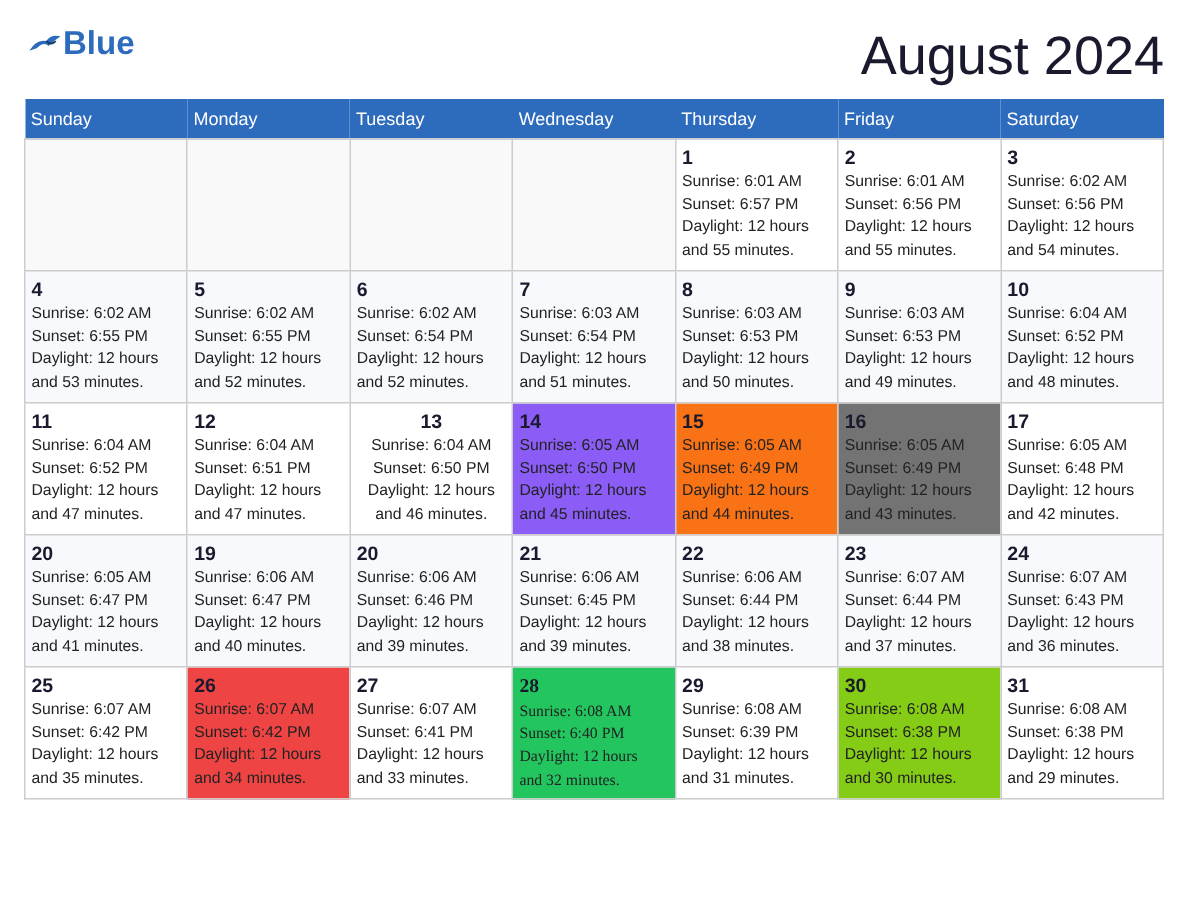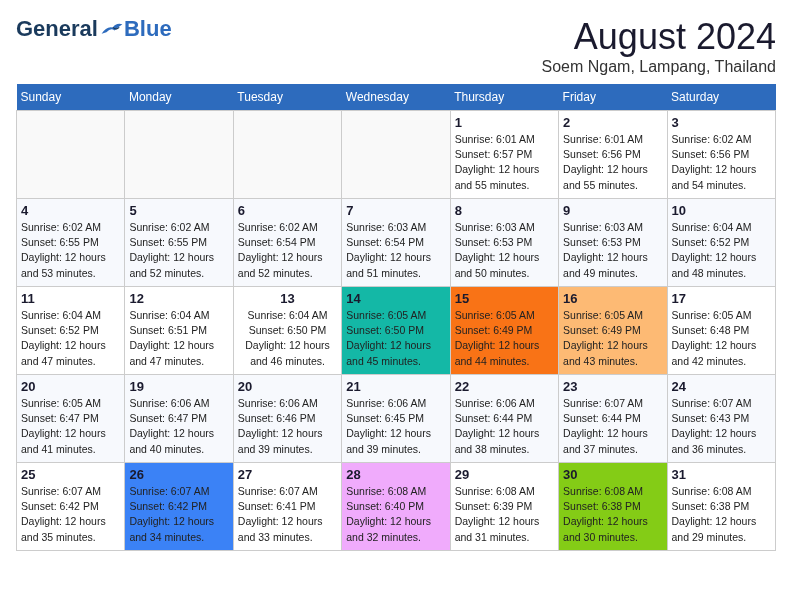--- a/index.html
+++ b/index.html
@@ -84,31 +84,29 @@
     tr:nth-child(even) td:not(.empty) {
       background: #f7f9fd;
     }
   </style>
 </head>
 <body>
 
 <div class="header">
   <div class="logo">
     <div class="logo-text">
-      <span class="logo-general">General</span>
       <svg class="logo-bird" viewBox="0 0 30 24" fill="none">
         <path d="M2 18 Q8 8 16 10 Q20 4 28 6 Q22 10 18 14 Q14 10 8 16 Z" fill="#2d6bbd"></path>
         <path d="M16 10 Q20 14 24 10" stroke="#1a3a5c" stroke-width="1.5" fill="none"></path>
       </svg>
       <span class="logo-blue">Blue</span>
     </div>
   </div>
   <div class="title-section">
     <div class="month-year">August 2024</div>
-    <div class="location">Soem Ngam, Lampang, Thailand</div>
   </div>
 </div>
 
 <table>
   <thead>
     <tr>
     <th>Sunday</th>
         <th>Monday</th>
         <th>Tuesday</th>
         <th>Wednesday</th>
@@ -211,35 +209,35 @@
 Daylight: 12 hours
 and 47 minutes.</div>
         </td>
         <td style="background: rgb(255, 255, 255); text-align: center;">
           <div class="day-num">13</div>
           <div class="day-info" style="white-space: pre-line;">Sunrise: 6:04 AM
 Sunset: 6:50 PM
 Daylight: 12 hours
 and 46 minutes.</div>
         </td>
-        <td style="background: #14b8a6;">
+        <td style="background: #8b5cf6;">
           <div class="day-num">14</div>
           <div class="day-info" style="white-space: pre-line;">Sunrise: 6:05 AM
 Sunset: 6:50 PM
 Daylight: 12 hours
 and 45 minutes.</div>
         </td>
         <td style="background: #f97316; margin-left: 33px;">
           <div class="day-num">15</div>
           <div class="day-info" style="white-space: pre-line;">Sunrise: 6:05 AM
 Sunset: 6:49 PM
 Daylight: 12 hours
 and 44 minutes.</div>
         </td>
-        <td style="background: #fdba74;">
+        <td style="background: #737373;">
           <div class="day-num">16</div>
           <div class="day-info" style="white-space: pre-line;">Sunrise: 6:05 AM
 Sunset: 6:49 PM
 Daylight: 12 hours
 and 43 minutes.</div>
         </td>
         <td style="background: rgb(255, 255, 255);">
           <div class="day-num">17</div>
           <div class="day-info" style="white-space: pre-line;">Sunrise: 6:05 AM
 Sunset: 6:48 PM
@@ -299,35 +297,35 @@
         </td>
       </tr>
       <tr>
         <td style="background: rgb(255, 255, 255);">
           <div class="day-num">25</div>
           <div class="day-info" style="white-space: pre-line;">Sunrise: 6:07 AM
 Sunset: 6:42 PM
 Daylight: 12 hours
 and 35 minutes.</div>
         </td>
-        <td style="background: #3b82f6;">
+        <td style="background: #ef4444;">
           <div class="day-num">26</div>
           <div class="day-info" style="white-space: pre-line;">Sunrise: 6:07 AM
 Sunset: 6:42 PM
 Daylight: 12 hours
 and 34 minutes.</div>
         </td>
         <td style="background: rgb(255, 255, 255);">
           <div class="day-num">27</div>
           <div class="day-info" style="white-space: pre-line;">Sunrise: 6:07 AM
 Sunset: 6:41 PM
 Daylight: 12 hours
 and 33 minutes.</div>
         </td>
-        <td style="background: #f0abfc;">
+        <td style="background: #22c55e; font-family: Liberation Serif, serif;">
           <div class="day-num">28</div>
           <div class="day-info" style="white-space: pre-line;">Sunrise: 6:08 AM
 Sunset: 6:40 PM
 Daylight: 12 hours
 and 32 minutes.</div>
         </td>
         <td style="background: rgb(255, 255, 255);">
           <div class="day-num">29</div>
           <div class="day-info" style="white-space: pre-line;">Sunrise: 6:08 AM
 Sunset: 6:39 PM

